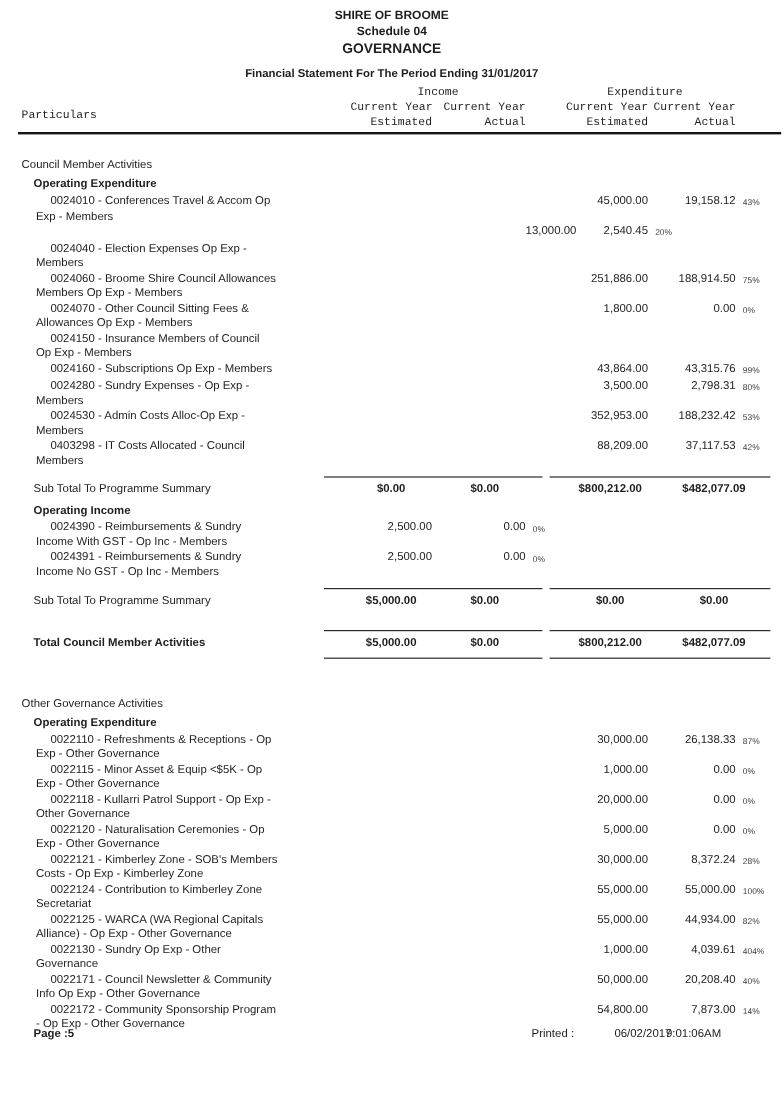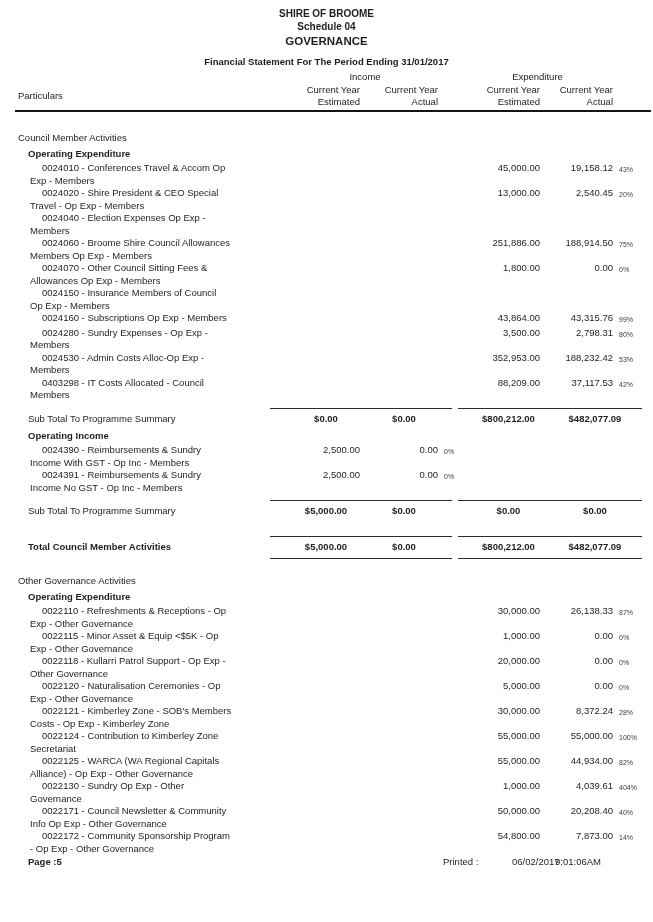--- a/index.html
+++ b/index.html
@@ -13,31 +13,31 @@
   .subtitle{font-size:9.5px;font-weight:bold;margin-top:8px;}
 
   
   .thead{
     margin:4px 2px 0 15px;
     display:grid;
     grid-template-columns:277px 68px 78px 24px 78px 73px 38px;
     grid-template-rows:13px auto;
     border-bottom:2px solid #141414;
     padding-bottom:3px;
-    font-size:9.5px;line-height:11.5px;
+    font-size:9.5px;line-height:11.5px;font-family:Liberation Mono, monospace;
   }
   .grp-inc{grid-row:1;grid-column:2/4;text-align:center;}
   .grp-exp{grid-row:1;grid-column:5/7;text-align:center;}
   .particulars{grid-row:2;grid-column:1;align-self:center;padding-left:3px;}
   .hcell{grid-row:2;text-align:right;white-space:nowrap;}
   .hc2{grid-column:2;} .hc3{grid-column:3;} .hc5{grid-column:5;} .hc6{grid-column:6;}
 
   
   .section-title{font-weight:normal;font-size:9.5px;padding-left:18px;margin-top:20px;}
-  .sec2 .section-title{margin-top:16px;}
+  .sec2 .section-title{margin-top:32px;}
   .group-title{font-weight:bold;font-size:9.5px;padding-left:28px;margin:5px 0 3px 0;}
 
   .row{
     display:grid;
     grid-template-columns:292px 68px 78px 24px 78px 73px 40px;
     align-items:start;
     font-size:9.5px;line-height:12.5px;
   }
   .row .name{padding-left:30px;text-indent:12px;white-space:pre-line;}
   .amt{text-align:right;white-space:nowrap;}
@@ -116,22 +116,20 @@
     <div class="name">0024010 - Conferences Travel &amp; Accom Op
 Exp - Members</div>
     <div class="amt"></div>
     <div class="amt"></div>
     <div class="pct"></div>
     <div class="amt">45,000.00</div>
     <div class="amt">19,158.12</div>
     <div class="pct">43%</div>
   </div>
             <div class="row">
-    <div class="name">0024020 - Shire President &amp; CEO Special
-Travel -  Op Exp - Members</div>
     <div class="amt"></div>
     <div class="amt"></div>
     <div class="pct"></div>
     <div class="amt">13,000.00</div>
     <div class="amt">2,540.45</div>
     <div class="pct">20%</div>
   </div>
             <div class="row">
     <div class="name">0024040 - Election Expenses Op Exp -
 Members</div>

